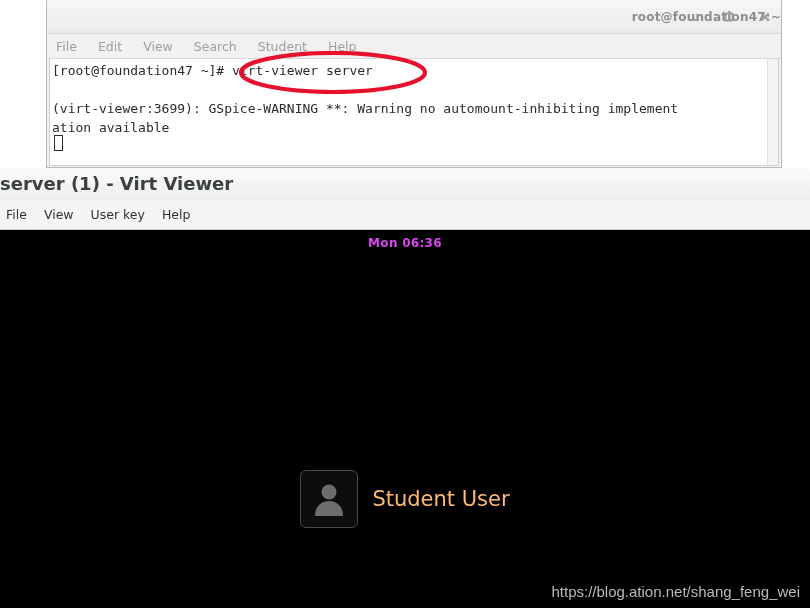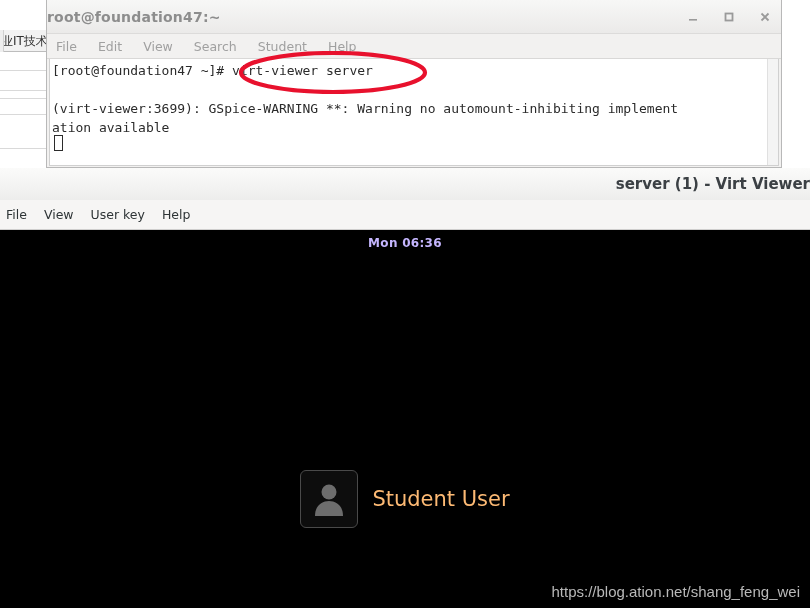--- a/index.html
+++ b/index.html
@@ -81,22 +81,22 @@
   }
   #terminal-titlebar {
     position: relative;
     height: 34px;
     background: linear-gradient(to bottom, #f7f7f6 0%, #ebeae9 100%);
     border-bottom: 1px solid #dcdbda;
   }
   #terminal-title {
     position: absolute; left: 0; right: 0; top: 0;
     line-height: 34px;
-    text-align: left;
-    font-size: 14px;
+    text-align: right;
+    font-size: 12px;
     font-weight: bold;
     color: #8d8d8d;
     font-family: "DejaVu Sans", sans-serif;
     letter-spacing: 0.2px;
   }
   .win-btns {
     position: absolute; right: 8px; top: 0; height: 34px;
     display: flex; align-items: center; gap: 20px;
   }
   .win-btn {
@@ -170,25 +170,24 @@
     left: 0; top: 168px; width: 810px; height: 440px;
     background: #f6f5f4;
   }
   #vv-titlebar {
     position: relative;
     height: 32px;
     background: linear-gradient(to bottom, #fbfbfa 0%, #ededec 100%);
   }
   #vv-title {
     position: absolute; left: 0; right: 0; top: 0;
-    line-height: 32px; text-align: right;
-    font-size: 15px; font-weight: bold;
+    line-height: 32px; text-align: left;
+    font-size: 18px; font-weight: bold;
     color: #3b4044;
     font-family: "DejaVu Sans", sans-serif;
-    padding-left: 48px;
   }
   #vv-menubar {
     height: 30px;
     background: #f6f5f4;
     display: flex; align-items: center;
     padding-left: 6px; gap: 17px;
     border-bottom: 1px solid #cfcecd;
   }
   #vv-menubar .mi {
     font-size: 12.5px;
@@ -208,21 +207,21 @@
   }
   #gdm-topbar {
     position: absolute; left: 0; top: 0; right: 0;
     height: 26px;
     background: #000000;
   }
   #gdm-clock {
     position: absolute; left: 0; right: 0; top: 0;
     line-height: 26px; text-align: center;
     font-size: 12px; font-weight: bold;
-    color: #c4b5fd;
+    color: #d946ef;
     font-family: "DejaVu Sans", sans-serif;
     letter-spacing: 0.3px;
   }
   #gdm-userlist {
     position: absolute;
     left: 0; right: 0;
     top: 240px;
     display: flex;
     justify-content: center;
     align-items: center;
@@ -248,31 +247,20 @@
     font-size: 15px;
     color: #b9b9b9;
     font-family: "Liberation Sans", sans-serif;
   }
 </style>
 </head>
 <body>
 
 <div id="screen">
 
-  <div id="bg-left" class="bg-window">
-    <div class="lcol"></div>
-    <div class="bg-header">业IT技术</div>
-    <div class="bg-rows">
-      <div class="rline" style="top:18px"></div>
-      <div class="rline" style="top:38px"></div>
-      <div class="rline" style="top:46px"></div>
-      <div class="rline" style="top:62px"></div>
-      <div class="rline" style="top:96px"></div>
-    </div>
-  </div>
 
 
   <div id="terminal-window">
 
     <div id="terminal-titlebar">
       <div id="terminal-title">root@foundation47:~</div>
       <div class="win-btns">
         <div class="win-btn">
           <svg width="12" height="12" viewBox="0 0 12 12">
             <rect x="2" y="8" width="8" height="1.6" fill="#9a9a9a"></rect>

